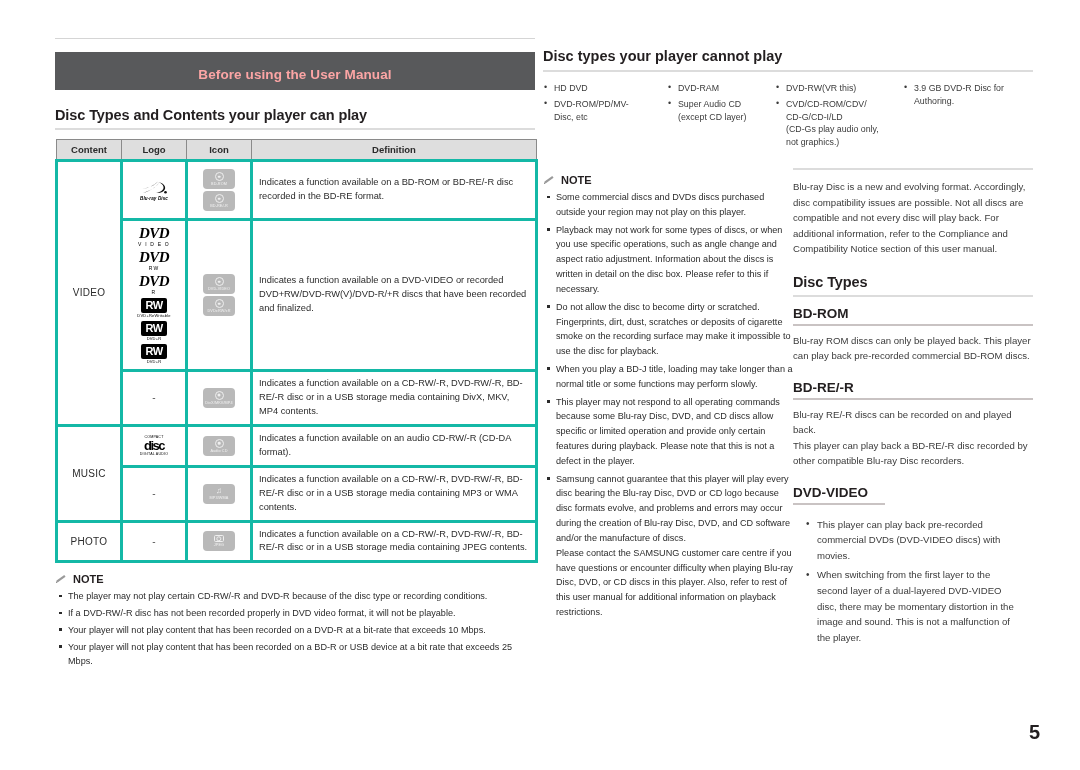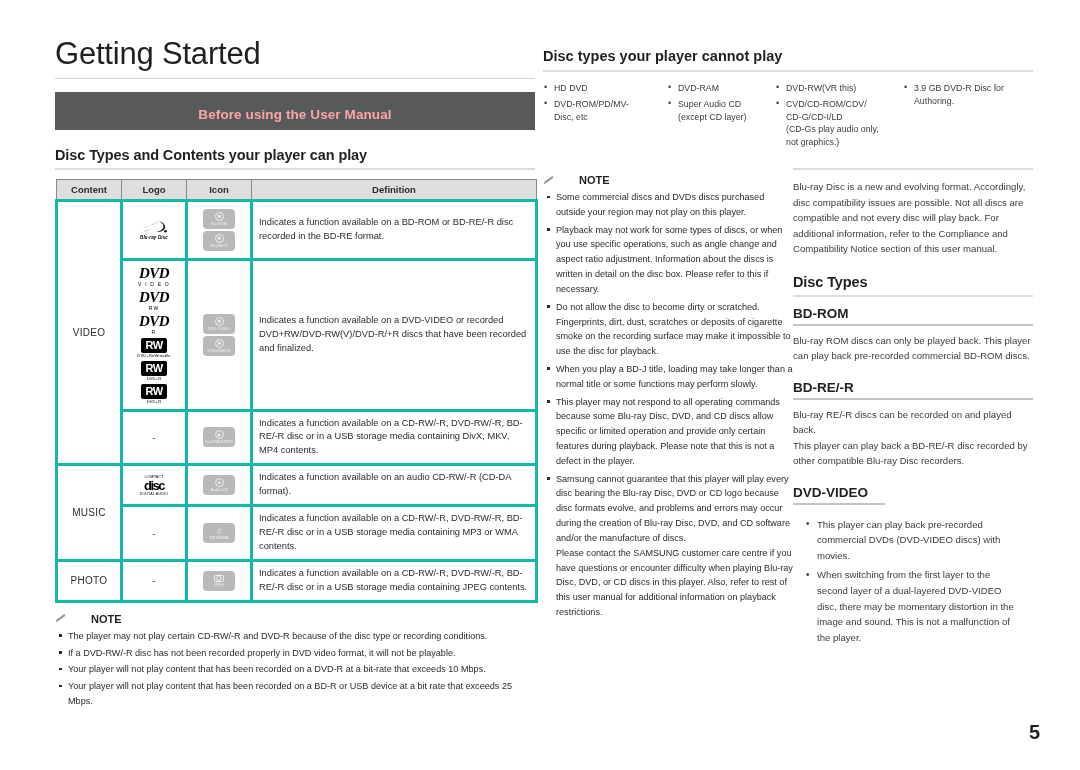--- a/index.html
+++ b/index.html
@@ -135,21 +135,21 @@
   .cam-glyph {
     width:10px; height:7px; border:1.2px solid #efefef; border-radius:1.5px; position:relative;
   }
   .cam-glyph::after {
     content:""; position:absolute; left:50%; top:50%; width:3.4px; height:3.4px;
     border:1px solid #efefef; border-radius:50%; transform:translate(-50%,-50%);
   }
 
   
   .note-head {
-    display:flex; align-items:center; gap:23px;
+    display:flex; align-items:center; gap:5px;
     font-size:11px; font-weight:bold; color:#231f20; margin:10px 0 4px 0;
   }
   .pencil { width:13px; height:11px; flex:none; }
   ul.note-list { margin:0; padding:0; list-style:none; }
   ul.note-list > li {
     position:relative; padding-left:13px; margin-bottom:2px;
     font-size:9.1px; line-height:1.62; color:#2b2b2b;
   }
   ul.note-list > li::before {
     content:""; position:absolute; left:4px; top:5.5px;
@@ -176,21 +176,20 @@
     font-size:20px; font-weight:bold; color:#231f20;
   }
 </style>
 </head>
 <body>
 
 <div id="page">
 
   <div class="col-left">
 
-    <div class="h1">Getting Started</div>
     <div class="h1-rule"></div>
 
     <div class="bar">Before using the User Manual</div>
 
     <div class="h2">Disc Types and Contents your player can play</div>
     <div class="h2-rule"></div>
 
     <table class="disc">
       <colgroup>
         <col style="width:65px">

